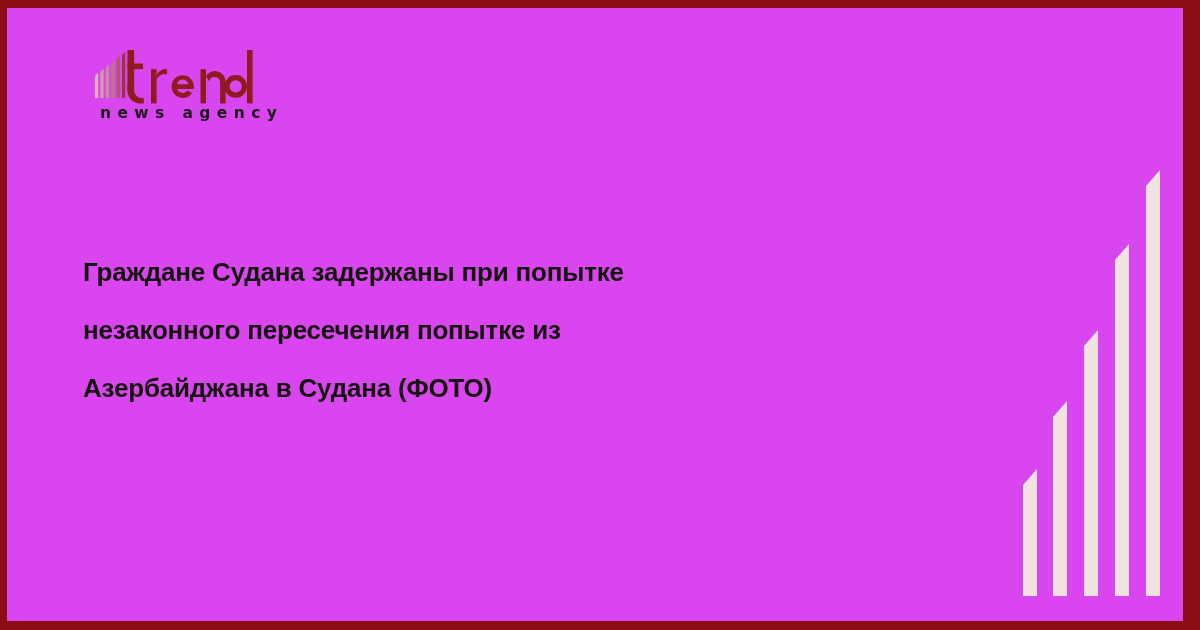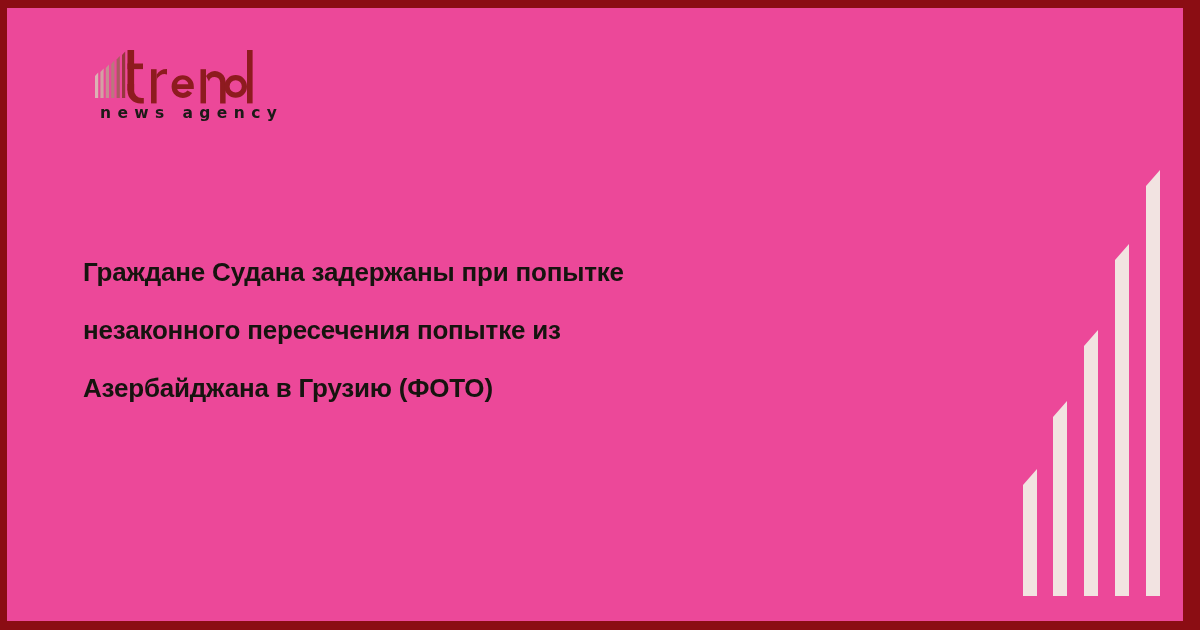--- a/index.html
+++ b/index.html
@@ -11,21 +11,21 @@
     height: 630px;
     overflow: hidden;
     font-family: "Liberation Sans", sans-serif;
   }
 
   .card {
     position: relative;
     width: 1200px;
     height: 630px;
     box-sizing: border-box;
-    background: #ec4899;
+    background: #d946ef;
     overflow: hidden;
   }
 
   
   .border-top,
   .border-bottom,
   .border-left,
   .border-right {
     position: absolute;
     background: #8b0d13;
@@ -150,16 +150,16 @@
           <path d="M152,36.4 a11.3,11.3 0 1 0 -22.6,0 a11.3,11.3 0 0 0 22.6,0 Z M146.8,36.4 a6.1,6.1 0 1 1 -12.2,0 a6.1,6.1 0 0 1 12.2,0 Z"></path>
         </g>
       </svg>
     </div>
     <div class="logo-sub">news agency</div>
   </div>
 
   <div class="headline">
     <span class="hl-line">Граждане Судана задержаны при попытке</span>
     <span class="hl-line">незаконного пересечения попытке из</span>
-    <span class="hl-line">Азербайджана в Грузию (ФОТО)</span>
+    <span class="hl-line">Азербайджана в Судана (ФОТО)</span>
   </div>
 
 </div>
 
 </body></html>

